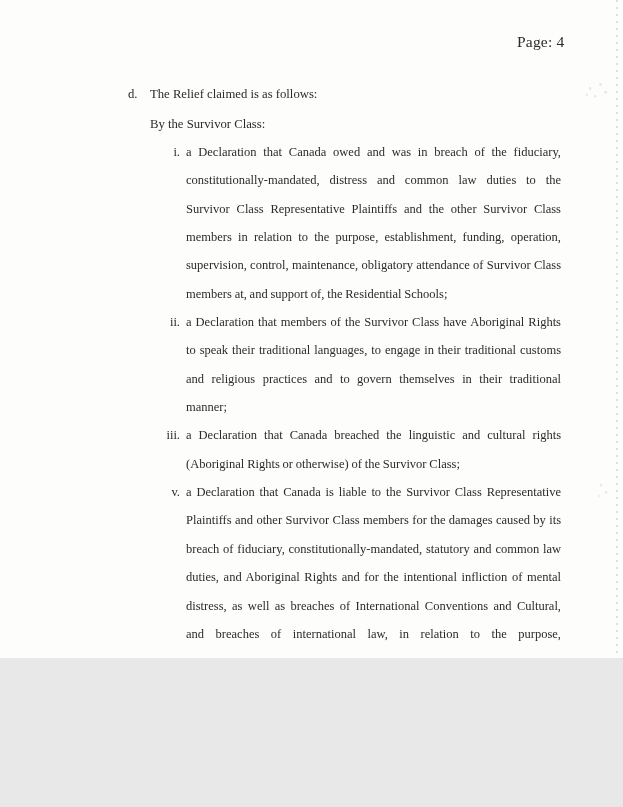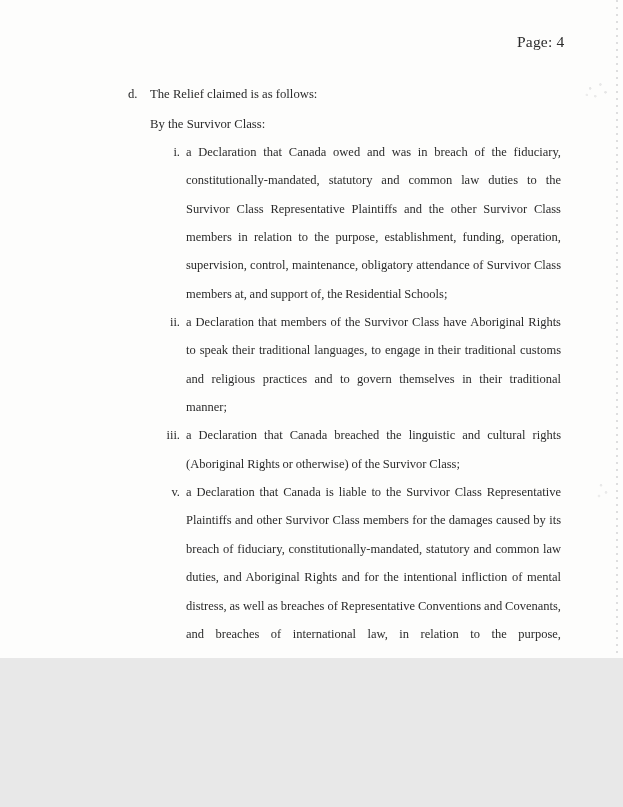--- a/index.html
+++ b/index.html
@@ -145,21 +145,21 @@
     <span class="marker">d.</span><span>The Relief claimed is as follows:</span>
   </div>
 
   <div class="subheading">By the Survivor Class:</div>
 
   <div class="relief-list" id="relief-list">
       <div class="item">
         <div class="marker">i.</div>
         <div class="itext">
           <div class="line">a Declaration that Canada owed and was in breach of the fiduciary,</div>
-          <div class="line">constitutionally-mandated, statutory and common law duties to the</div>
+          <div class="line">constitutionally-mandated, distress and common law duties to the</div>
           <div class="line">Survivor Class Representative Plaintiffs and the other Survivor Class</div>
           <div class="line">members in relation to the purpose, establishment, funding, operation,</div>
           <div class="line">supervision, control, maintenance, obligatory attendance of Survivor Class</div>
           <div class="line last">members at, and support of, the Residential Schools;</div>
         </div>
       </div>
       <div class="item">
         <div class="marker">ii.</div>
         <div class="itext">
           <div class="line">a Declaration that members of the Survivor Class have Aboriginal Rights</div>
@@ -175,21 +175,21 @@
           <div class="line last">(Aboriginal Rights or otherwise) of the Survivor Class;</div>
         </div>
       </div>
       <div class="item">
         <div class="marker">v.</div>
         <div class="itext">
           <div class="line">a Declaration that Canada is liable to the Survivor Class Representative</div>
           <div class="line">Plaintiffs and other Survivor Class members for the damages caused by its</div>
           <div class="line">breach of fiduciary, constitutionally-mandated, statutory and common law</div>
           <div class="line">duties, and Aboriginal Rights and for the intentional infliction of mental</div>
-          <div class="line">distress, as well as breaches of Representative Conventions and Covenants,</div>
+          <div class="line">distress, as well as breaches of International Conventions and Cultural,</div>
           <div class="line">and breaches of international law, in relation to the purpose,</div>
         </div>
       </div>
     </div>
 
   <div class="stamp">079</div>
 
   <div class="scan-speckle speckle-a"></div>
   <div class="scan-speckle speckle-b"></div>
   <div class="scan-speckle speckle-c"></div>

